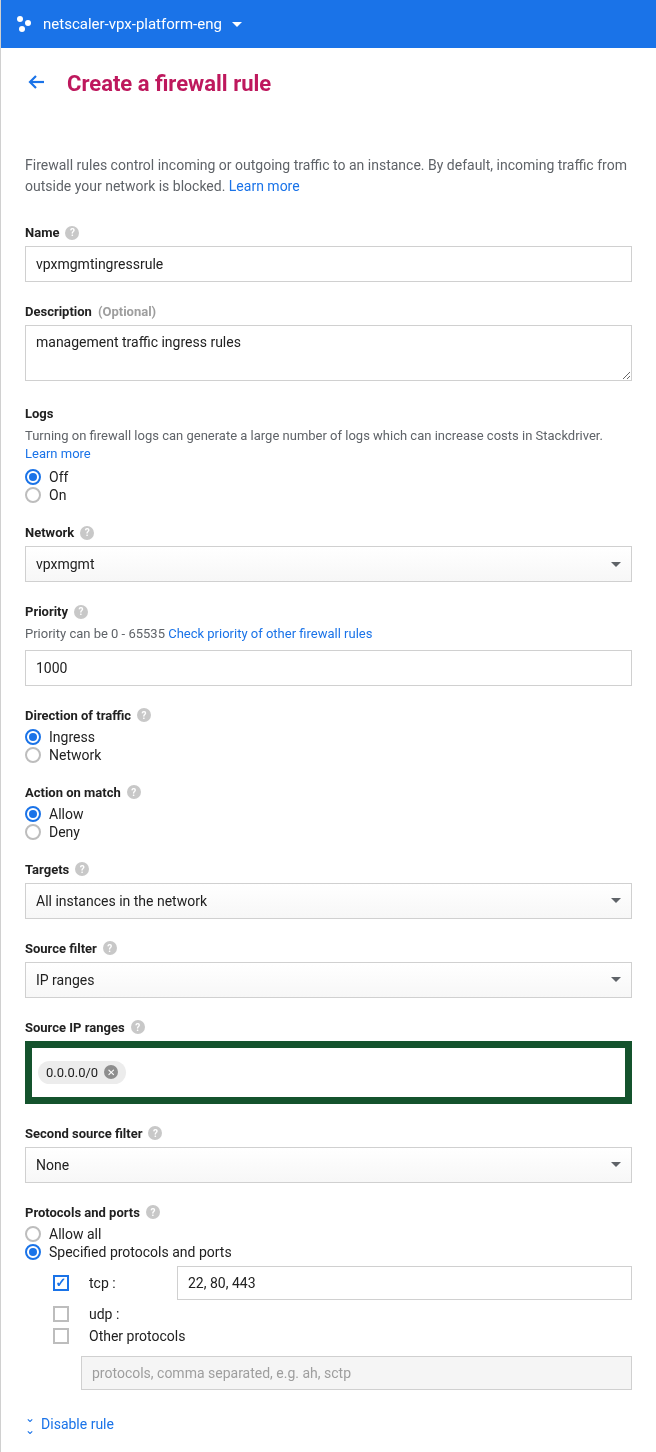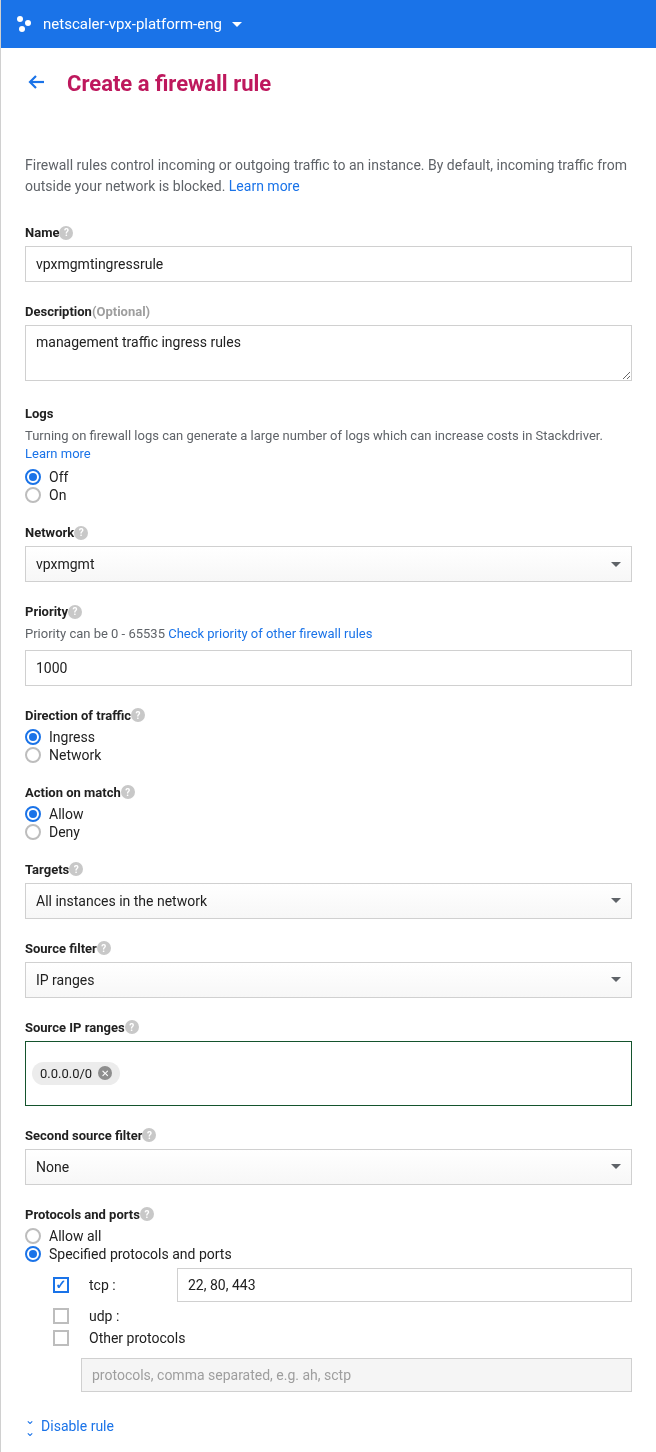--- a/index.html
+++ b/index.html
@@ -11,37 +11,37 @@
   .logo-dots .d1 { left:0; top:0; }
   .logo-dots .d2 { left:8px; top:4px; }
   .logo-dots .d3 { left:2px; top:10px; }
   .title-bar { display:flex; align-items:center; gap:18px; padding:22px 24px 18px 24px; }
   .back-arrow { color:#1a73e8; cursor:pointer; }
   .page-title { font-size:22px; font-weight:700; color:#be185d; }
   .content { padding: 40px 24px 24px 24px; }
   .intro { color:#5f6368; font-size:14px; margin-bottom:28px; line-height:1.5; }
   .link { color:#1a73e8; cursor:pointer; }
   .field { margin-bottom:22px; }
-  .label-row { font-size:13px; font-weight:700; color:#212121; display:flex; align-items:center; margin-bottom:6px; }
+  .label-row { font-size:13px; font-weight:700; color:#212121; display:flex; align-items:center; gap:6px; margin-bottom:6px; }
   .label-optional { font-weight:700; color:#9e9e9e; }
   .help-icon { width:14px; height:14px; border-radius:50%; background:#c8c8c8; color:#fff; font-size:10px; display:inline-flex; align-items:center; justify-content:center; font-weight:700; }
   .text-input, .textarea, .select { width:100%; border:1px solid #d0d0d0; background:#fff; font-size:14px; padding:8px 10px; font-family:inherit; color:#212121; }
   .text-input { height:36px; }
   .textarea { height:56px; resize:both; }
   .select { height:36px; display:flex; align-items:center; justify-content:space-between; cursor:pointer; background:#f8f8f8; background:linear-gradient(#fff,#f7f7f7);}
   .caret-down { width:0; height:0; border-left:5px solid transparent; border-right:5px solid transparent; border-top:5px solid #5f6368; }
   .subtext { font-size:13px; color:#5f6368; margin-bottom:6px; line-height:1.4; }
   .radio-row { display:flex; align-items:center; gap:8px; font-size:14px; color:#212121; margin:2px 0; cursor:pointer; }
   .radio { width:16px; height:16px; border:2px solid #bdbdbd; border-radius:50%; display:inline-flex; align-items:center; justify-content:center; }
   .radio.checked { border-color:#1a73e8; }
   .radio.checked::after { content:""; width:8px; height:8px; background:#1a73e8; border-radius:50%; }
   .checkbox { width:16px; height:16px; border:2px solid #bdbdbd; display:inline-flex; align-items:center; justify-content:center; }
   .checkbox.checked { border-color:#1a73e8; }
   .checkbox.checked::after { content:"✓"; color:#1a73e8; font-size:13px; font-weight:bold; line-height:1; }
-  .chip-input { width:100%; border:1px solid #14532d; min-height:36px; display:flex; align-items:center; padding:20px 6px; gap:6px; flex-wrap:wrap; }
+  .chip-input { width:100%; border:7px solid #14532d; min-height:36px; display:flex; align-items:center; padding:13px 6px; gap:6px; flex-wrap:wrap; }
   .chip { background:#ececec; border-radius:14px; padding:4px 8px; display:inline-flex; align-items:center; gap:6px; font-size:13px; }
   .chip-x { width:14px; height:14px; background:#8e8e8e; color:#fff; border-radius:50%; font-size:10px; display:inline-flex; align-items:center; justify-content:center; cursor:pointer; }
   .indent { margin-left:28px; }
   .proto-row { display:flex; align-items:center; gap:20px; margin:6px 0; }
   .proto-label { min-width:68px; font-size:14px; }
   .proto-input { flex:1; height:34px; border:1px solid #d0d0d0; padding:6px 10px; font-size:14px; font-family:inherit; color:#212121; }
   .proto-input::placeholder { color:#9e9e9e; }
   .proto-input.disabled { background:#f5f5f5; color:#9e9e9e; }
   .full-proto-input { width:100%; height:34px; border:1px solid #d0d0d0; padding:6px 10px; font-size:14px; font-family:inherit; background:#f5f5f5; margin-top:6px; }
   .full-proto-input::placeholder { color:#9e9e9e; }

